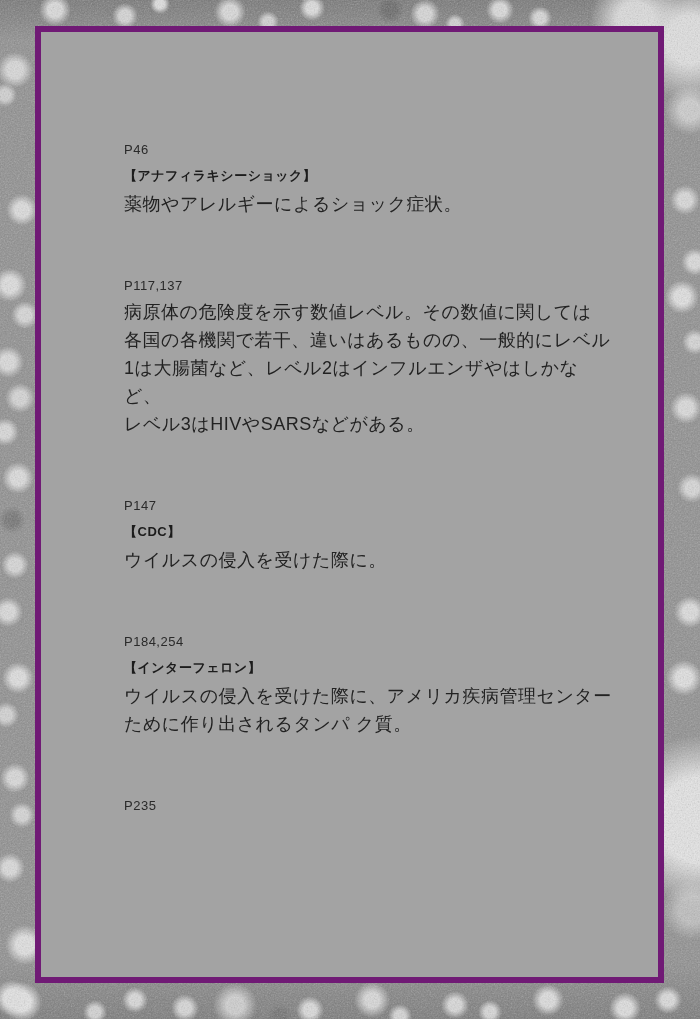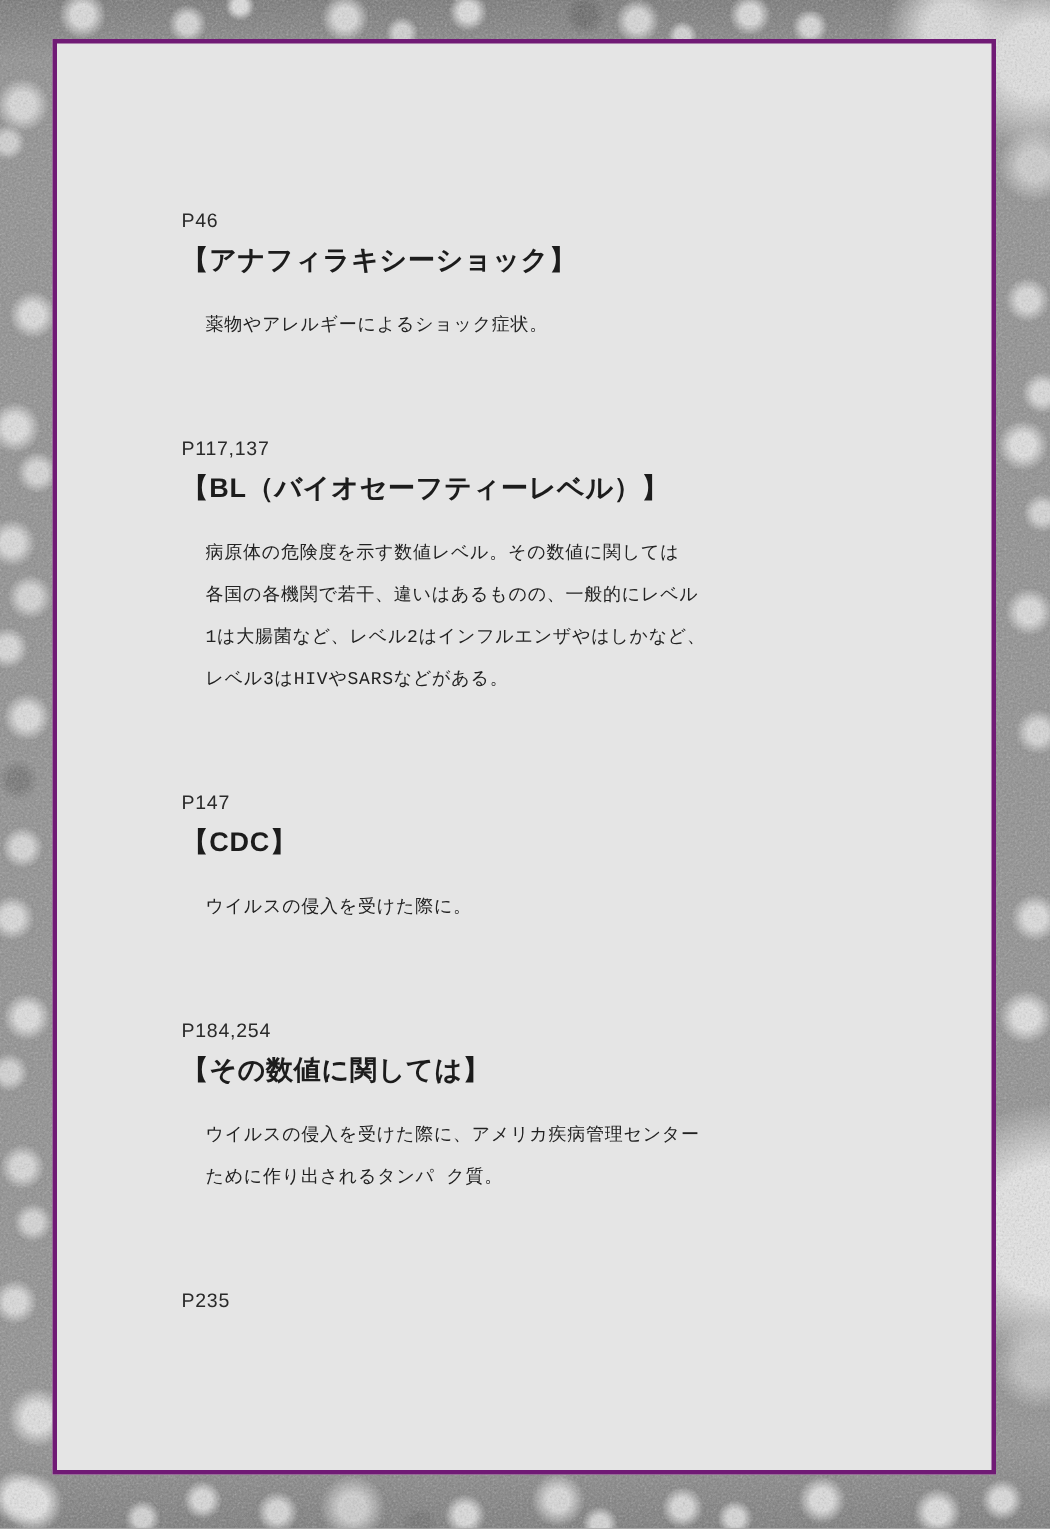--- a/index.html
+++ b/index.html
@@ -98,55 +98,54 @@
     opacity: 0.45;
     pointer-events: none;
   }
   .page {
     position: absolute;
     left: 35px;
     top: 26px;
     width: 629px;
     height: 957px;
     box-sizing: border-box;
-    background: #e5e5e5;
-    border: 3px solid #701a75;
+    background: #a3a3a3;
+    border: 6px solid #701a75;
     z-index: 2;
   }
   .entries {
     box-sizing: border-box;
     height: 100%;
     padding: 106px 46px 0 83px;
     color: #222222;
   }
   .entry {
     margin: 0 0 56px 0;
   }
   .page-ref {
     font-size: 13px;
     line-height: 24px;
     letter-spacing: 0.5px;
     color: #2a2a2a;
   }
   .term {
     margin: 0;
-    font-size: 18px;
+    font-size: 13px;
     line-height: 28px;
     font-weight: bold;
     letter-spacing: 0.5px;
     color: #1c1c1c;
   }
   .definition {
-    margin: 16px;
-    font-size: 12px;
+    margin: 0;
+    font-size: 18px;
     line-height: 28px;
     letter-spacing: 0.5px;
     white-space: pre-line;
     color: #222222;
-    font-family: Liberation Mono, monospace;
   }
 </style>
 </head>
 <body>
 
 <div class="screen">
   <div class="bg-blobs"></div>
   <svg class="grain" xmlns="http://www.w3.org/2000/svg">
     <defs>
       <filter id="grain-f" x="0" y="0" width="100%" height="100%">
@@ -160,36 +159,35 @@
   <div class="page">
     <div class="entries" id="entries">
   <section class="entry">
     <div class="page-ref">P46</div>
     <h2 class="term">【アナフィラキシーショック】</h2>
     <p class="definition">薬物やアレルギーによるショック症状。</p>
   </section>
 
   <section class="entry">
     <div class="page-ref">P117,137</div>
-    <h2 class="term">【BL（バイオセーフティーレベル）】</h2>
     <p class="definition">病原体の危険度を示す数値レベル。その数値に関しては
 各国の各機関で若干、違いはあるものの、一般的にレベル
 1は大腸菌など、レベル2はインフルエンザやはしかなど、
 レベル3はHIVやSARSなどがある。</p>
   </section>
 
   <section class="entry">
     <div class="page-ref">P147</div>
     <h2 class="term">【CDC】</h2>
     <p class="definition">ウイルスの侵入を受けた際に。</p>
   </section>
 
   <section class="entry">
     <div class="page-ref">P184,254</div>
-    <h2 class="term">【その数値に関しては】</h2>
+    <h2 class="term">【インターフェロン】</h2>
     <p class="definition">ウイルスの侵入を受けた際に、アメリカ疾病管理センター
 ために作り出されるタンパ ク質。</p>
   </section>
 
   <section class="entry">
     <div class="page-ref">P235</div>
   </section>
 </div>
   </div>
 </div>

